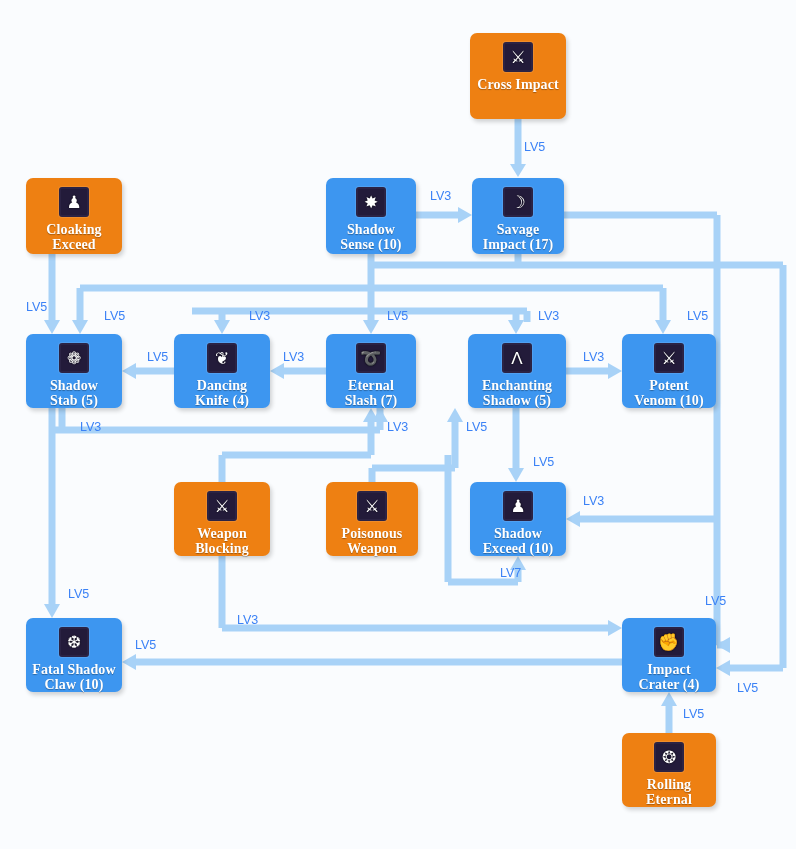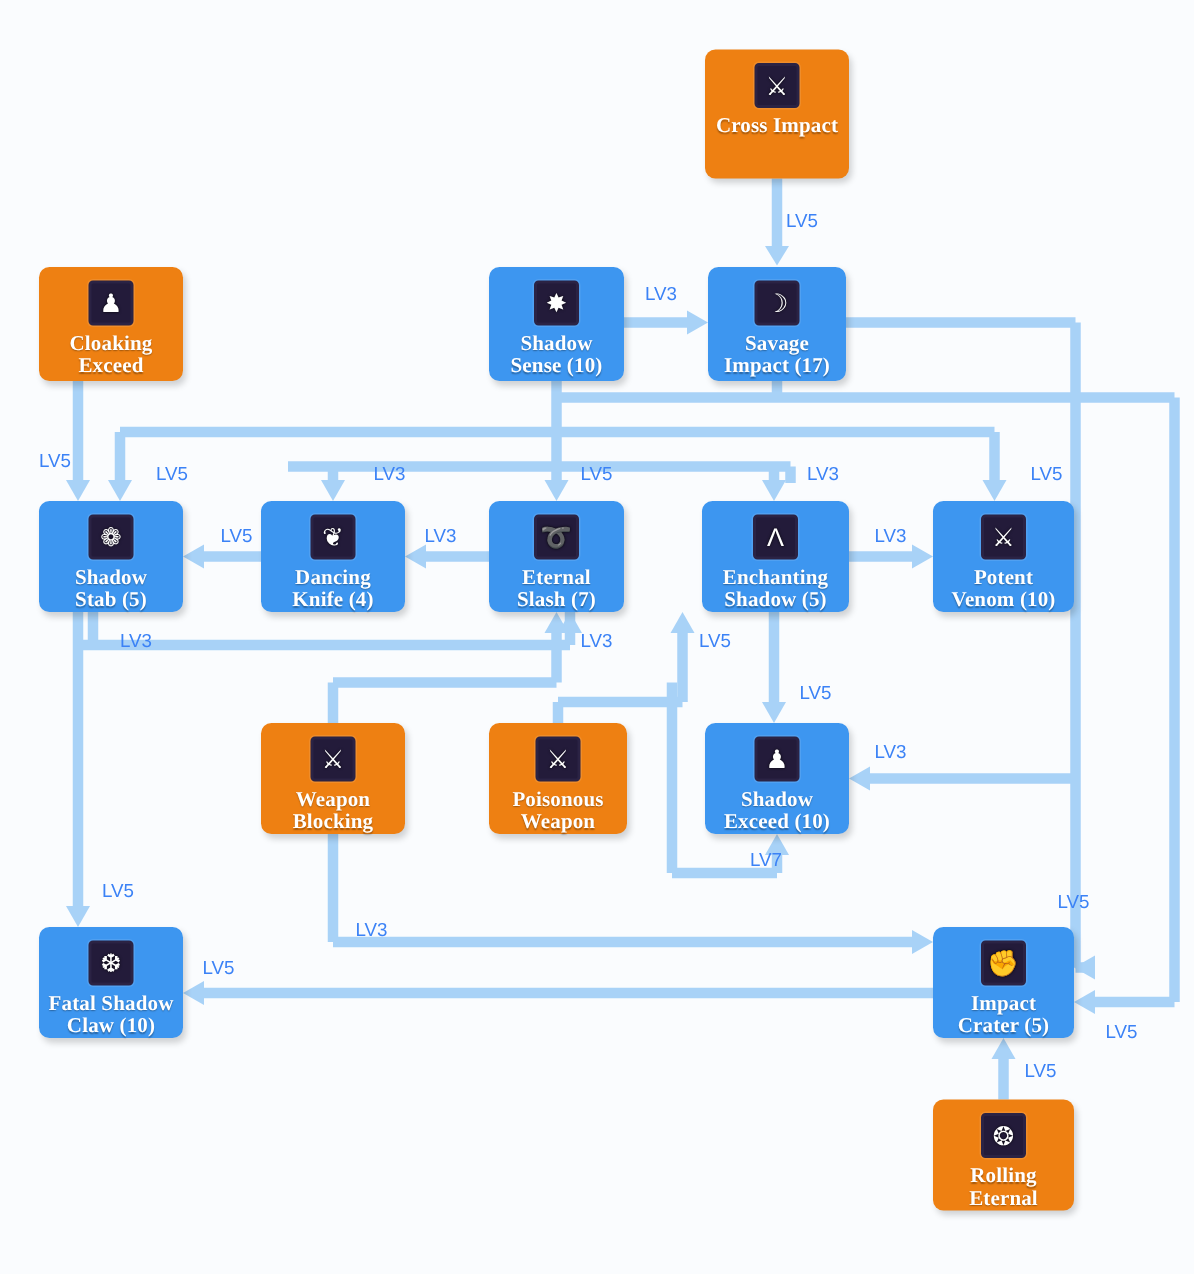--- a/index.html
+++ b/index.html
@@ -268,21 +268,21 @@
           <span class="glyph">❆</span>
         </span>
         <span class="label">Fatal Shadow
 Claw (10)</span>
       </div>
       <div class="node blue" style="left: 622px; top: 618px; width: 94px; height: 74px;">
         <span class="ico">
           <span class="glyph">✊</span>
         </span>
         <span class="label">Impact
-Crater (5)</span>
+Crater (4)</span>
       </div>
       <div class="node orange" style="left: 622px; top: 733px; width: 94px; height: 74px;">
         <span class="ico">
           <span class="glyph">❂</span>
         </span>
         <span class="label">Rolling Eternal</span>
       </div>
     </div>
   <div id="labels-layer">
       <span class="lv" style="left: 524px; top: 140px;">LV5</span>

